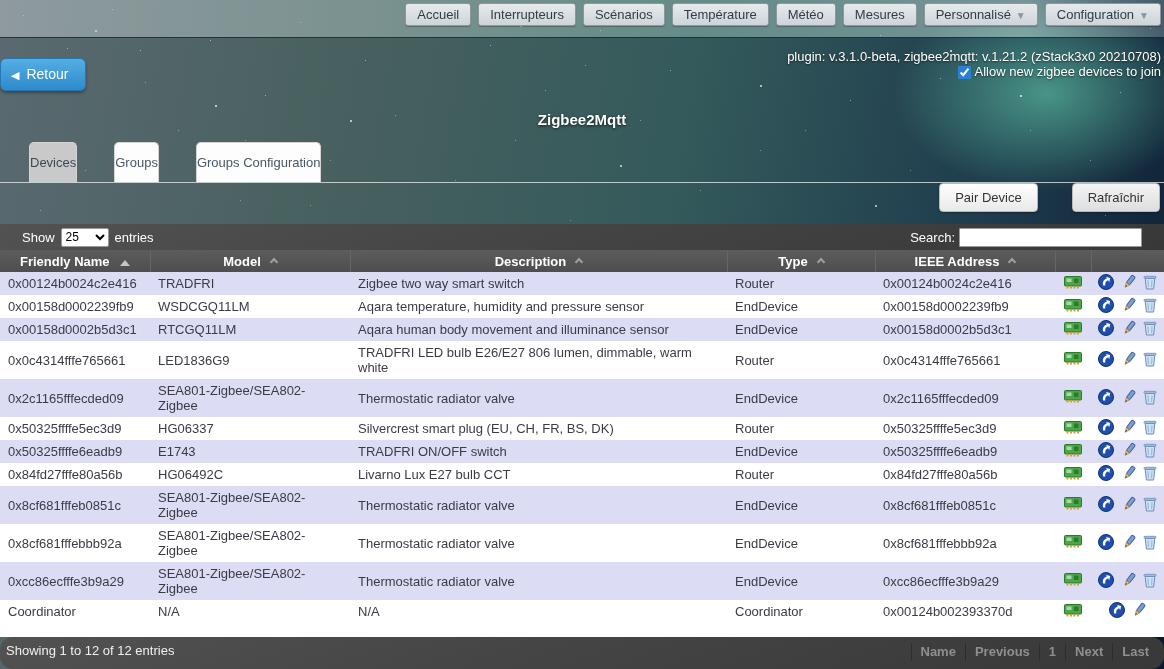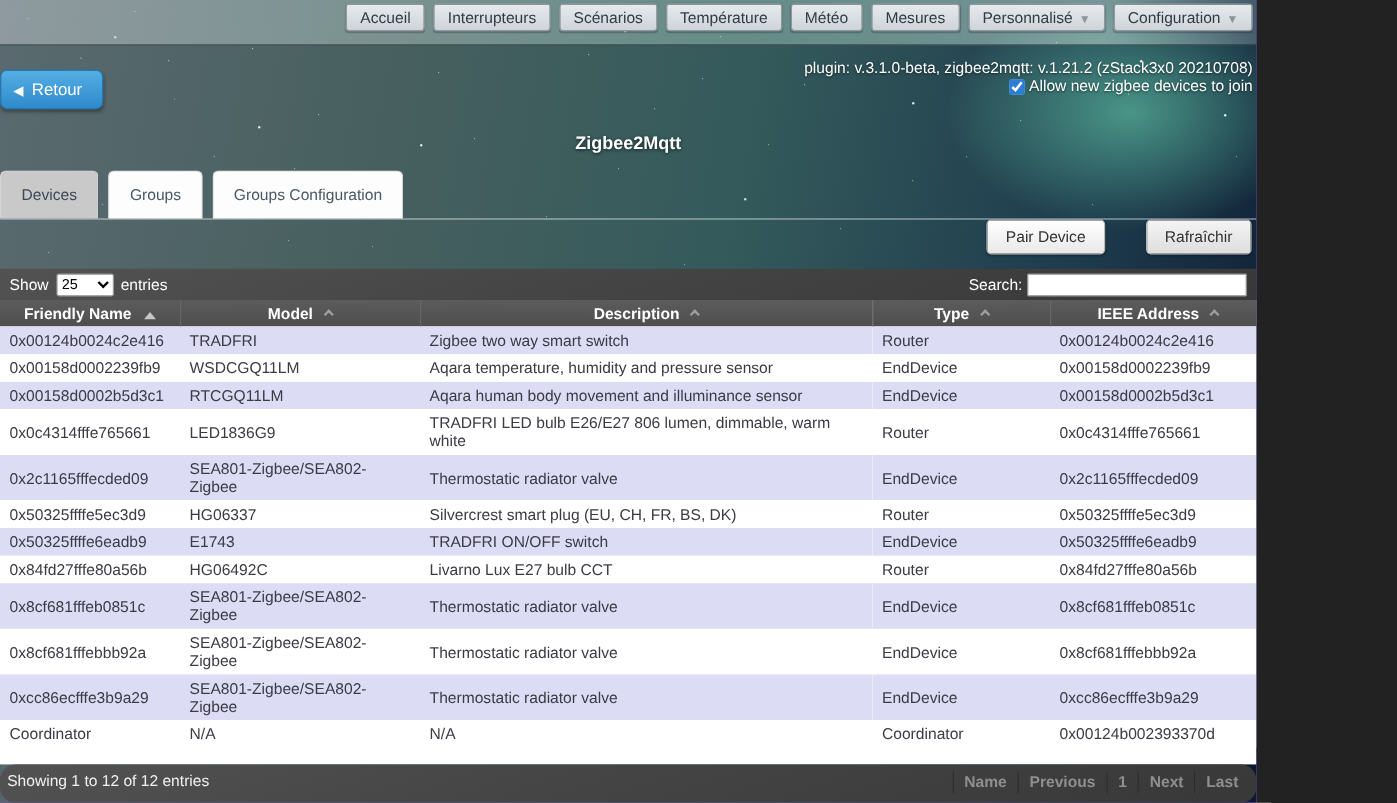--- a/index.html
+++ b/index.html
@@ -1,19 +1,19 @@
 <!DOCTYPE html>
 <html><head>
 <meta charset="utf-8">
 <style>
   * { box-sizing: border-box; margin: 0; padding: 0; }
   body { font-family: "Liberation Sans", sans-serif; background: #222; }
   .screen {
-    position: relative; width: 1047px; height: 669px;
-    overflow: hidden; background: #8b5cf6;
+    position: relative; width: 1164px; height: 669px;
+    overflow: hidden; background: #ef4444;
     font-size: 13px;
   }
   
   .galaxy {
     position: absolute; inset: 0;
     background:
       radial-gradient(ellipse 220px 140px at 90% 14%, rgba(110,225,185,0.55), transparent 70%),
       radial-gradient(ellipse 420px 180px at 55% 90%, rgba(80,170,140,0.30), transparent 70%),
       radial-gradient(ellipse 300px 300px at 101% 75%, rgba(4,10,28,0.85), transparent 65%),
       linear-gradient(100deg, #5a6a70 0%, #48605f 28%, #345a5b 55%, #1e3c4d 80%, #0d1b31 100%);
@@ -87,44 +87,44 @@
     text-align: center; color: #fff; font-weight: bold; font-size: 15px;
     text-shadow: 0 1px 3px rgba(0,0,0,.7);
   }
   
   .tabs {
     position: absolute; top: 142px; left: 0; right: 0; z-index: 5;
     display: flex; gap: 8px; align-items: flex-end;
     border-bottom: 1px solid rgba(235,240,245,.75);
   }
   .tab {
-    padding: 12px 17px; font-size: 13px; color: #495764;
+    padding: 12px 0; font-size: 13px; color: #495764;
     background: #fdfdfd; border: 1px solid #d4d4d4; border-bottom: none;
-    border-radius: 5px 5px 0 0; cursor: pointer; white-space: nowrap;
+    border-radius: 5px 5px 0 0; cursor: pointer; white-space: nowrap; margin-left: 29px;
   }
   .tab.active { background: #c9c9c9; color: #3d4854; }
   
   .action-row { position: absolute; top: 183px; right: 4px; z-index: 5; display: flex; gap: 10px; }
   .action-btn {
     padding: 6px 15px; font-size: 13px; color: #333;
     background: linear-gradient(#ffffff, #e9e9e9);
     border: 1px solid #b9b9b9; border-radius: 4px; cursor: pointer;
     box-shadow: 0 1px 2px rgba(0,0,0,.3);
   }
   .action-btn.secondary { background: linear-gradient(#f4f4f4, #dedede); margin-left: 24px; }
   
   .dtwrap {
     position: absolute; top: 224px; left: 0; right: 0; bottom: 0; z-index: 6;
     display: flex; flex-direction: column;
   }
   .dt-bar {
     height: 26px; flex: 0 0 26px;
     background: linear-gradient(160deg, #525252 0%, #454545 45%, #383838 100%);
     color: #fff; display: flex; align-items: center;
-    padding: 0 8px; font-size: 13px;
+    padding: 0 22px; font-size: 13px;
   }
   .dt-bar .spacer { flex: 1; }
   .len-select {
     margin: 0 6px; width: 48px; height: 19px; font-size: 12px;
     background: #fff; color: #000; border: 1px solid #999; border-radius: 2px;
   }
   .search-input {
     margin-left: 4px; width: 183px; height: 19px;
     background: #fff; border: 1px solid #999; border-radius: 1px;
     font-size: 12px; padding: 0 4px; color: #222;

